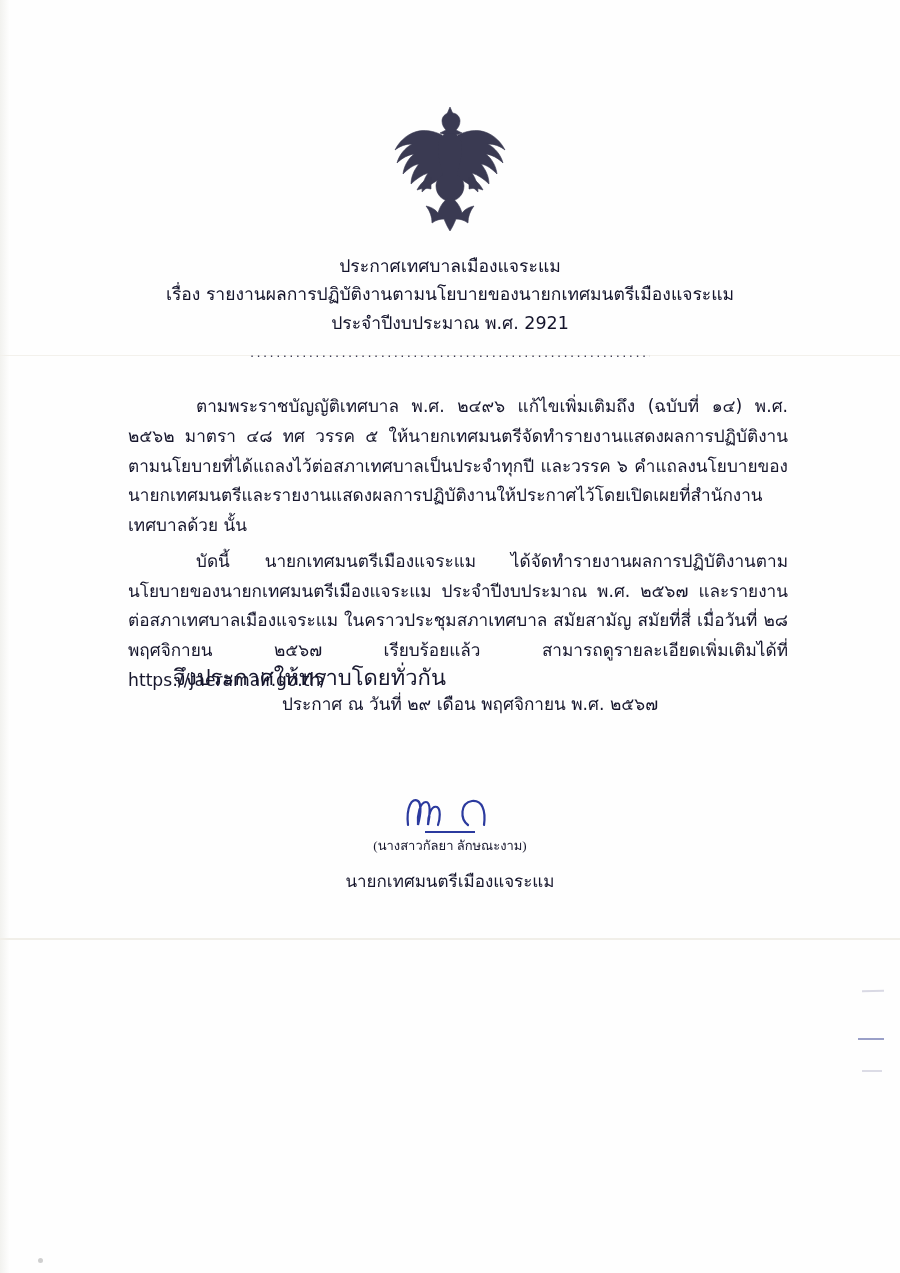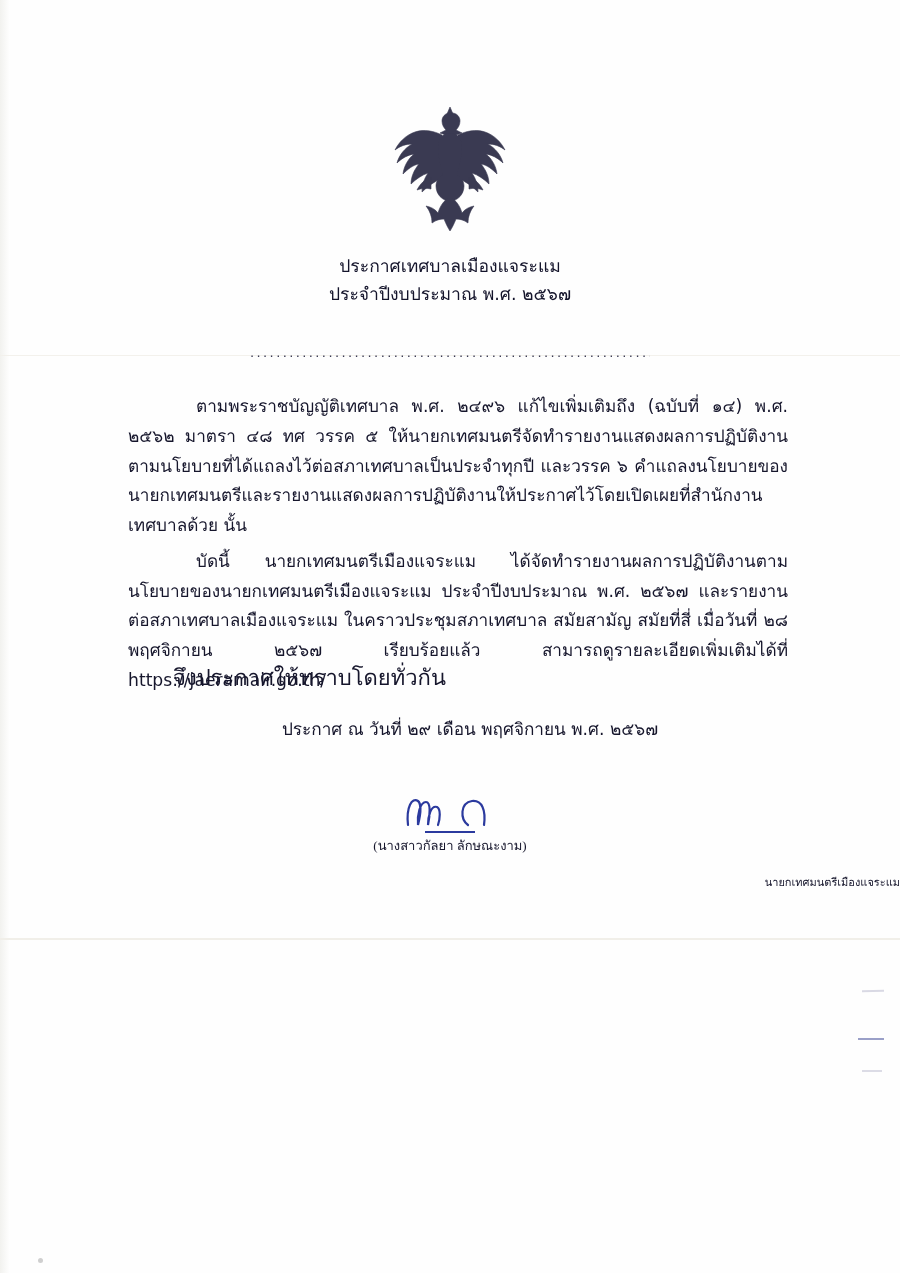--- a/index.html
+++ b/index.html
@@ -126,21 +126,21 @@
   .closing {
     position: absolute;
     left: 173px;
     top: 660px;
     font-size: 22px;
     color: #16162c;
   }
   .date-line {
     position: absolute;
     left: 0; right: 0;
-    top: 715px;
+    top: 690px;
     text-align: center;
     font-size: 17.2px;
     color: #16162c;
     padding-left: 40px;
   }
 
   .signature-area {
     position: absolute;
     left: 0; right: 0;
     top: 785px;
@@ -158,24 +158,23 @@
   }
   .sig-name {
     font-size: 13px;
     color: #16162c;
     margin-top: -8px;
     position: relative;
     z-index: 1;
     font-family: Liberation Serif, serif;
   }
   .sig-title {
-    font-size: 11px;
-    color: #16162c;
-    margin-top: 17px;
-    text-align: right;
+    font-size: 17px;
+    color: #16162c;
+    margin-top: 11px;
   }
   .sig-underline {
     position: absolute;
     left: 50%;
     transform: translateX(-50%);
     top: 46px;
     width: 50px;
     height: 1.5px;
     background: #2b3a9e;
   }
@@ -210,21 +209,22 @@
         <path d="M75 92 c-6 3 -10 9 -12 16 c-3 -4 -7 -6 -12 -7 c4 5 6 11 6 17 c4 -3 8 -4 12 -4 c2 5 4 9 6 12 c2 -3 4 -7 6 -12 c4 0 8 1 12 4 c0 -6 2 -12 6 -17 c-5 1 -9 3 -12 7 c-2 -7 -6 -13 -12 -16 z"></path>
 
         <path d="M56 72 c-6 2 -11 7 -14 13 c5 -2 10 -2 14 -1 z"></path>
         <path d="M94 72 c6 2 11 7 14 13 c-5 -2 -10 -2 -14 -1 z"></path>
       </g>
     </svg>
   </div>
 
   <div class="doc-head">
     <div>ประกาศเทศบาลเมืองแจระแม</div>
-    <div>ประจำปีงบประมาณ พ.ศ. ๒๕๖๗</div>
+    <div>เรื่อง  รายงานผลการปฏิบัติงานตามนโยบายของนายกเทศมนตรีเมืองแจระแม</div>
+    <div>ประจำปีงบประมาณ พ.ศ. 2921</div>
   </div>
 
   <div class="dotted-rule">..................................................................</div>
 
   <div class="body-block">
     <p class="para indent">ตามพระราชบัญญัติเทศบาล พ.ศ. ๒๔๙๖ แก้ไขเพิ่มเติมถึง (ฉบับที่ ๑๔) พ.ศ. ๒๕๖๒ มาตรา ๔๘ ทศ วรรค ๕ ให้นายกเทศมนตรีจัดทำรายงานแสดงผลการปฏิบัติงานตามนโยบายที่ได้แถลงไว้ต่อสภาเทศบาลเป็นประจำทุกปี และวรรค ๖ คำแถลงนโยบายของนายกเทศมนตรีและรายงานแสดงผลการปฏิบัติงานให้ประกาศไว้โดยเปิดเผยที่สำนักงานเทศบาลด้วย  นั้น</p>
     <p class="para indent">บัดนี้ นายกเทศมนตรีเมืองแจระแม ได้จัดทำรายงานผลการปฏิบัติงานตามนโยบายของนายกเทศมนตรีเมืองแจระแม ประจำปีงบประมาณ พ.ศ. ๒๕๖๗ และรายงานต่อสภาเทศบาลเมืองแจระแม ในคราวประชุมสภาเทศบาล สมัยสามัญ สมัยที่สี่ เมื่อวันที่ ๒๘ พฤศจิกายน ๒๕๖๗ เรียบร้อยแล้ว สามารถดูรายละเอียดเพิ่มเติมได้ที่ https://jaeramair.go.th/</p>
   </div>
 
   <div class="closing">จึงประกาศให้ทราบโดยทั่วกัน</div>

